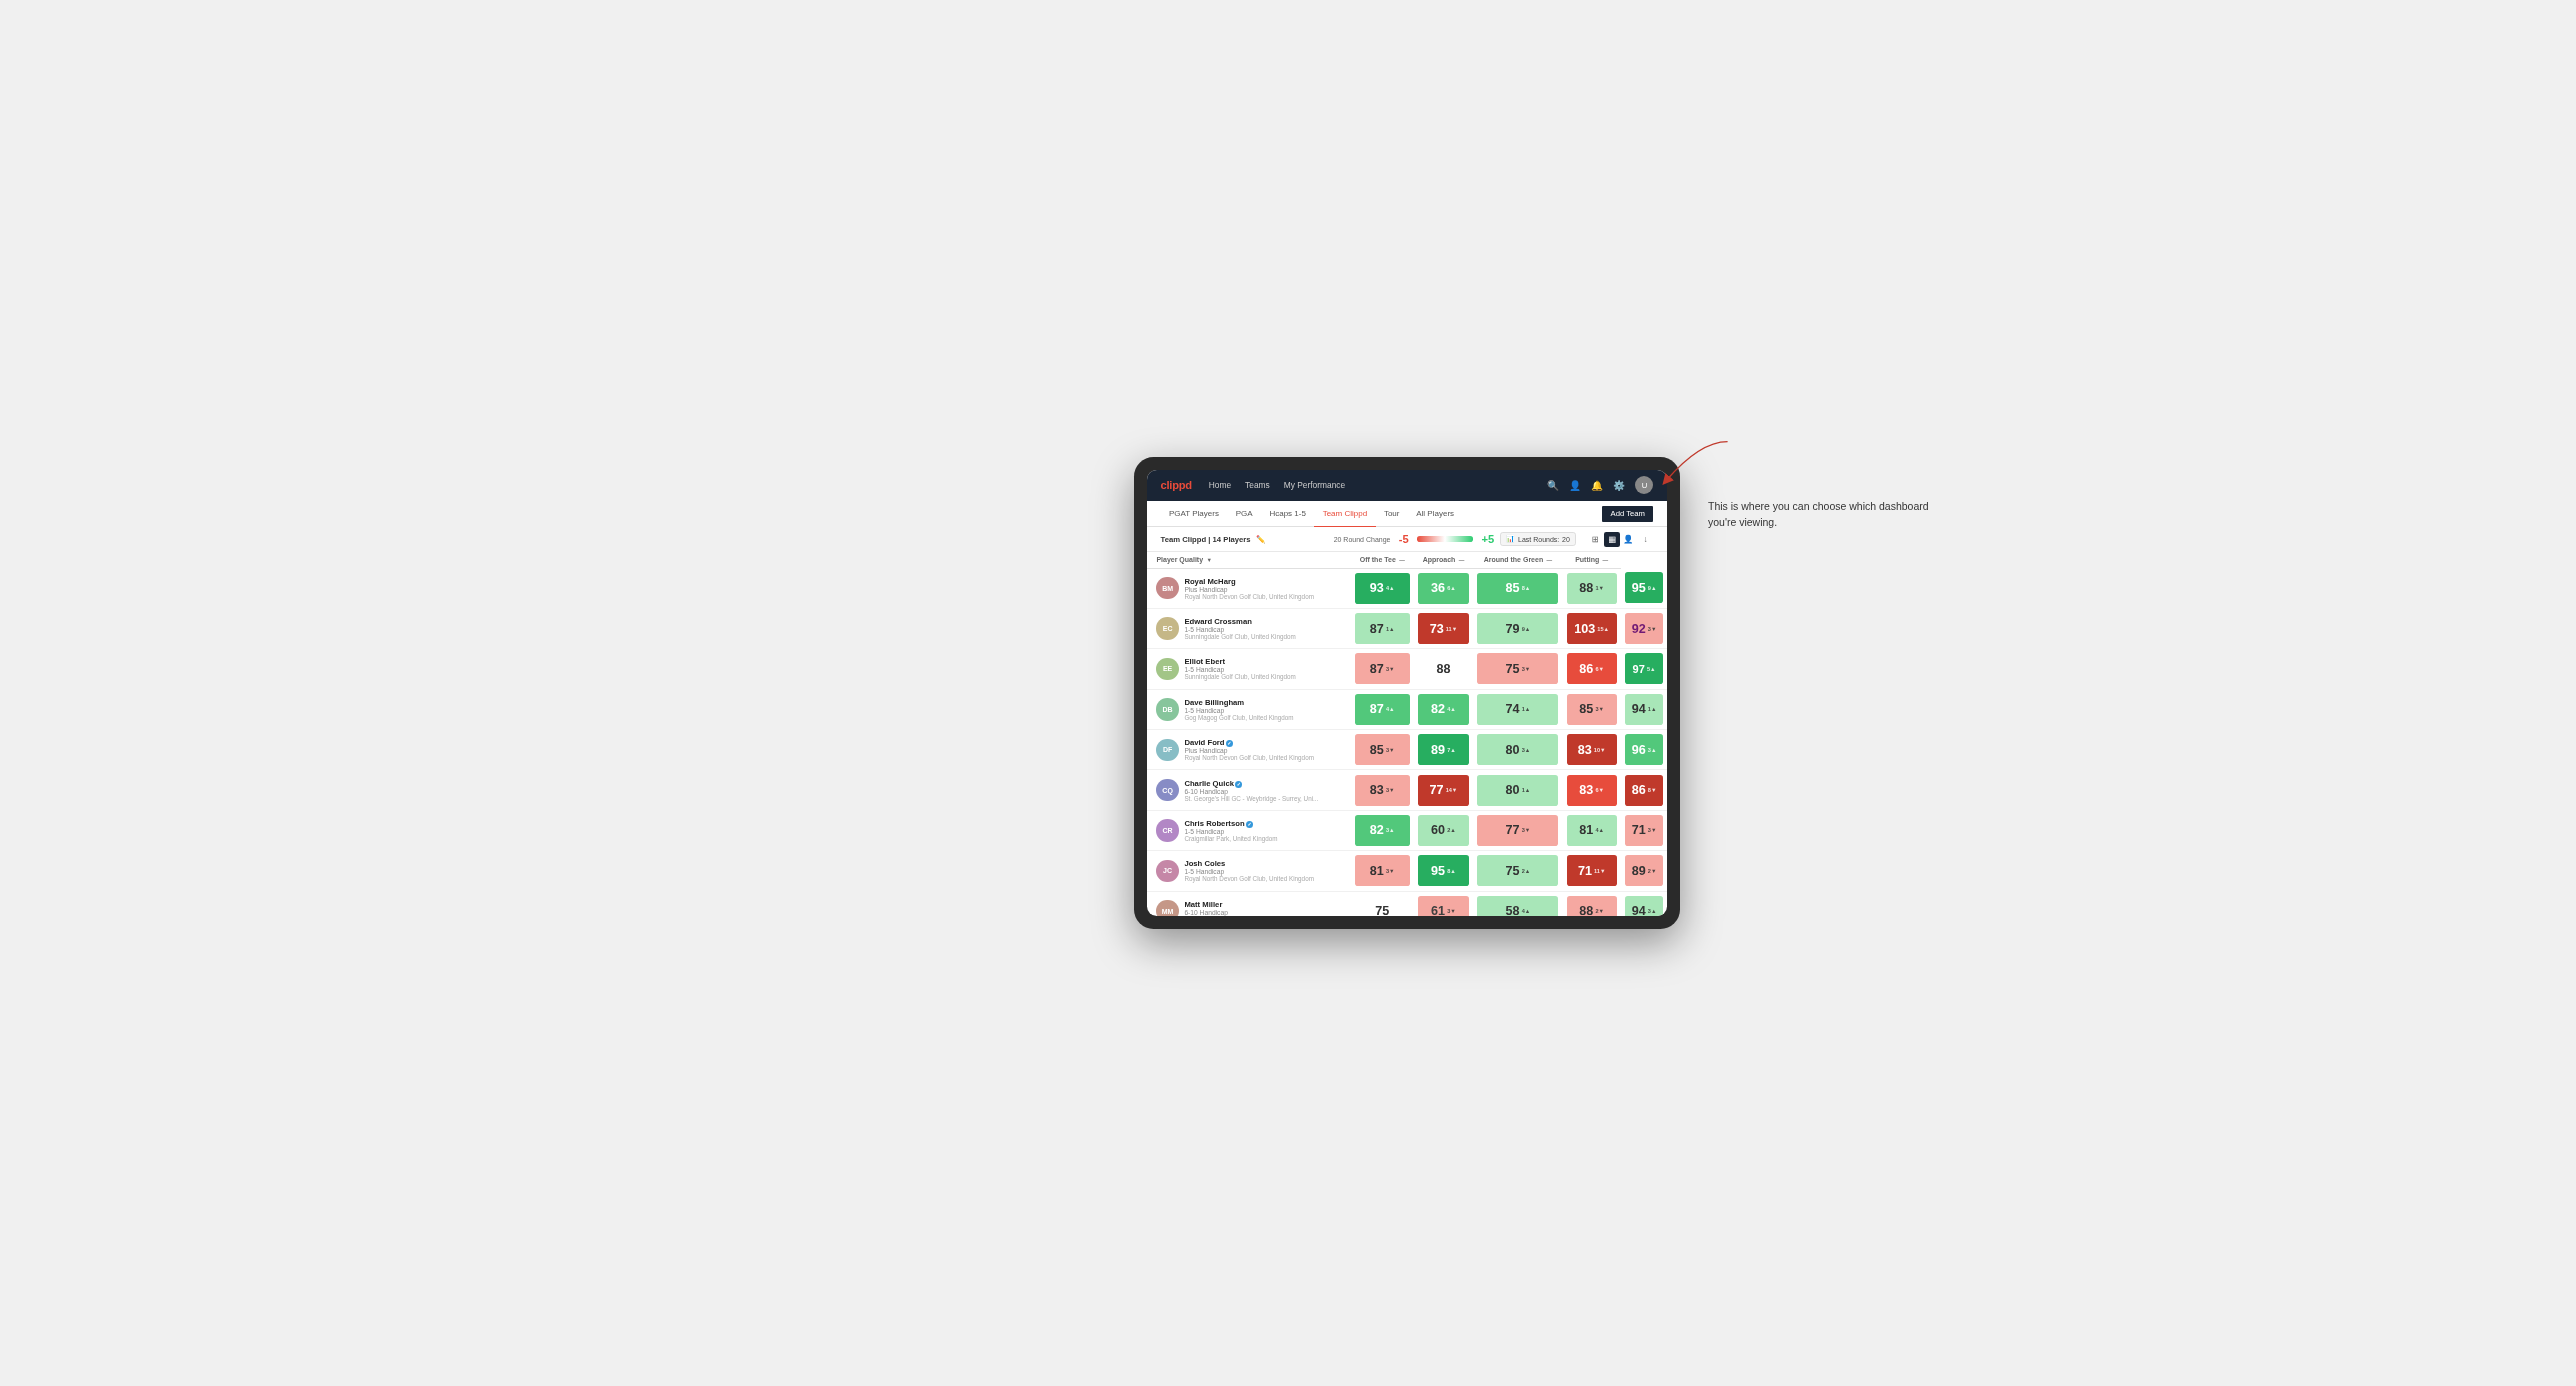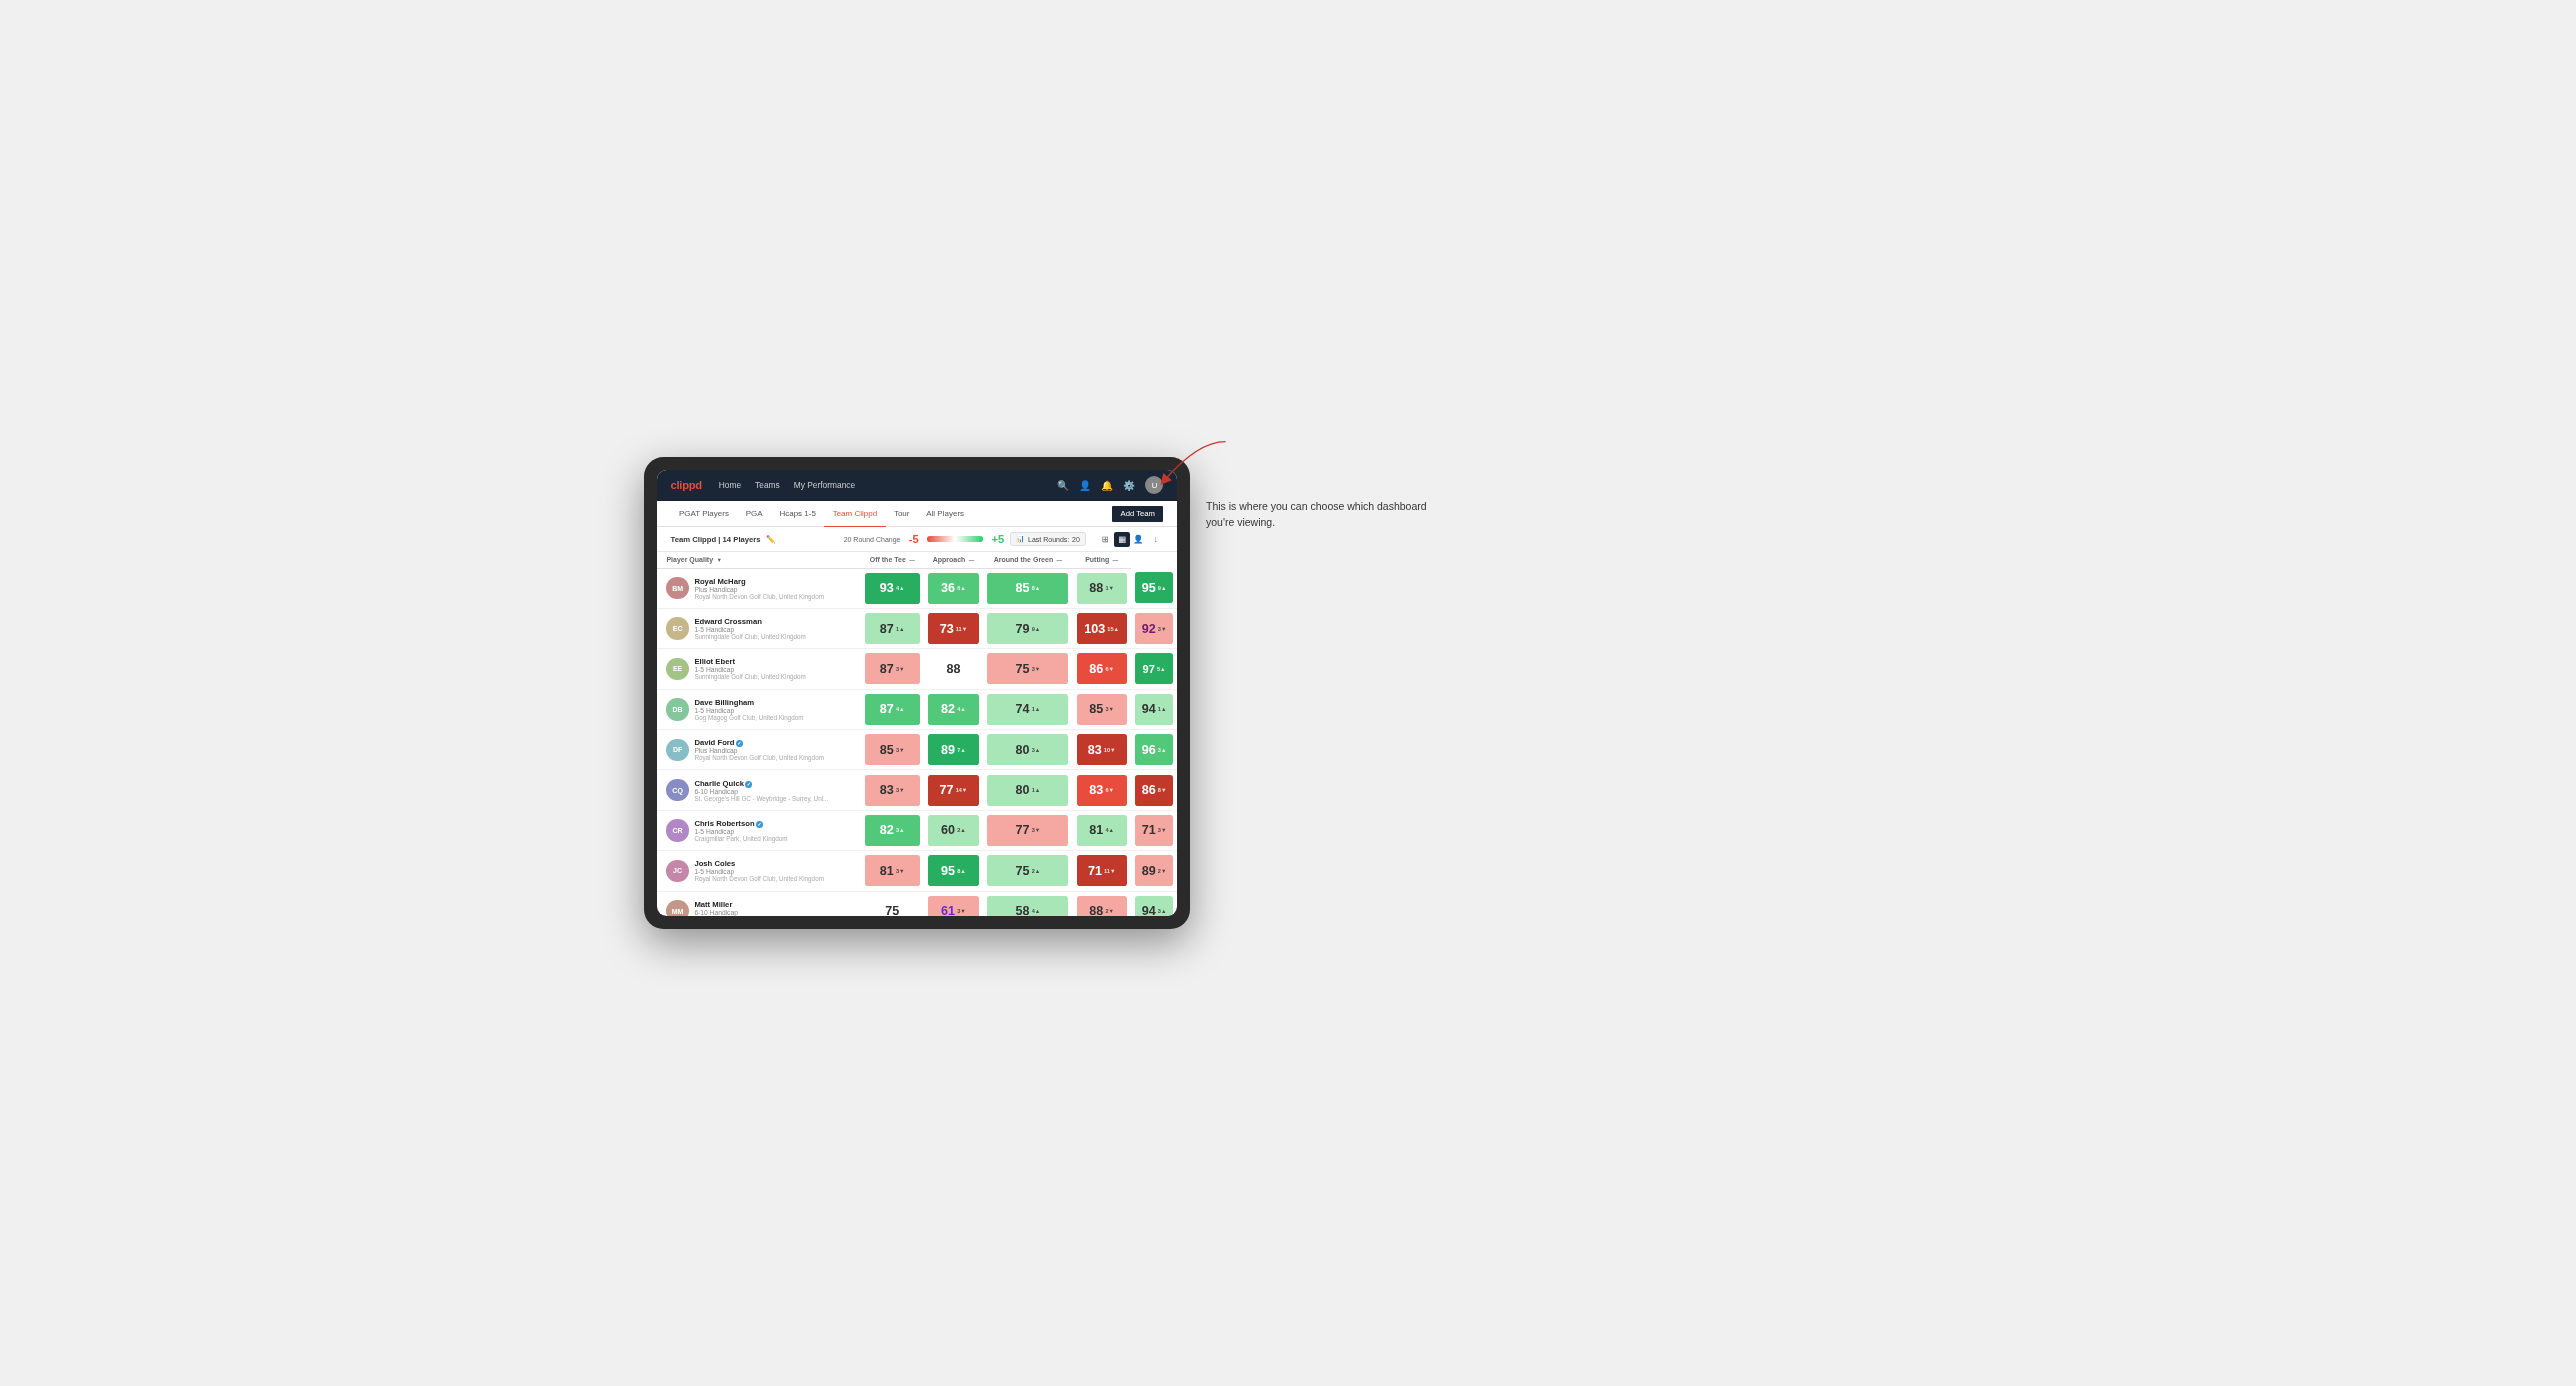--- a/index.html
+++ b/index.html
@@ -11,21 +11,22 @@
       justify-content: center;
       min-height: 100vh;
       padding: 14px;
     }
 
     .page-wrapper {
       display: flex;
       align-items: flex-start;
       width: 100%;
       max-width: 1288px;
-      gap: 16px;
+      gap: 28px;
+      justify-content: flex-end;
     }
 
     
     .tablet-frame {
       flex: 0 0 auto;
       width: 546px;
       background: #2a2a2a;
       border-radius: 19.6px;
       padding: 12.6px;
       box-shadow: 0 14px 42px rgba(0,0,0,0.4);
@@ -828,21 +829,21 @@
       </div>
     </td>
                 <td class="score-cell">
         <div class="score-box" style="background: #ffffff;">
           <span class="score-number" style="color: #333; font-size: 12.6px; font-weight: 800;">75</span>
 
         </div>
       </td>
                 <td class="score-cell">
         <div class="score-box" style="background: #f5a8a1;">
-          <span class="score-number" style="color: #6d28d9; font-size: 12.6px; font-weight: 800;">61</span>
+          <span class="score-number" style="color: #404040; font-size: 12.6px; font-weight: 800;">61</span>
           <span class="score-change" style="color: #333; opacity: 0.85; font-size: 5.6px; font-weight: 600;">3▼</span>
         </div>
       </td>
                 <td class="score-cell">
         <div class="score-box" style="background: #a8e6b8;">
           <span class="score-number" style="color: #333; font-size: 12.6px; font-weight: 800;">58</span>
           <span class="score-change" style="color: #333; opacity: 0.85; font-size: 5.6px; font-weight: 600;">4▲</span>
         </div>
       </td>
                 <td class="score-cell">

